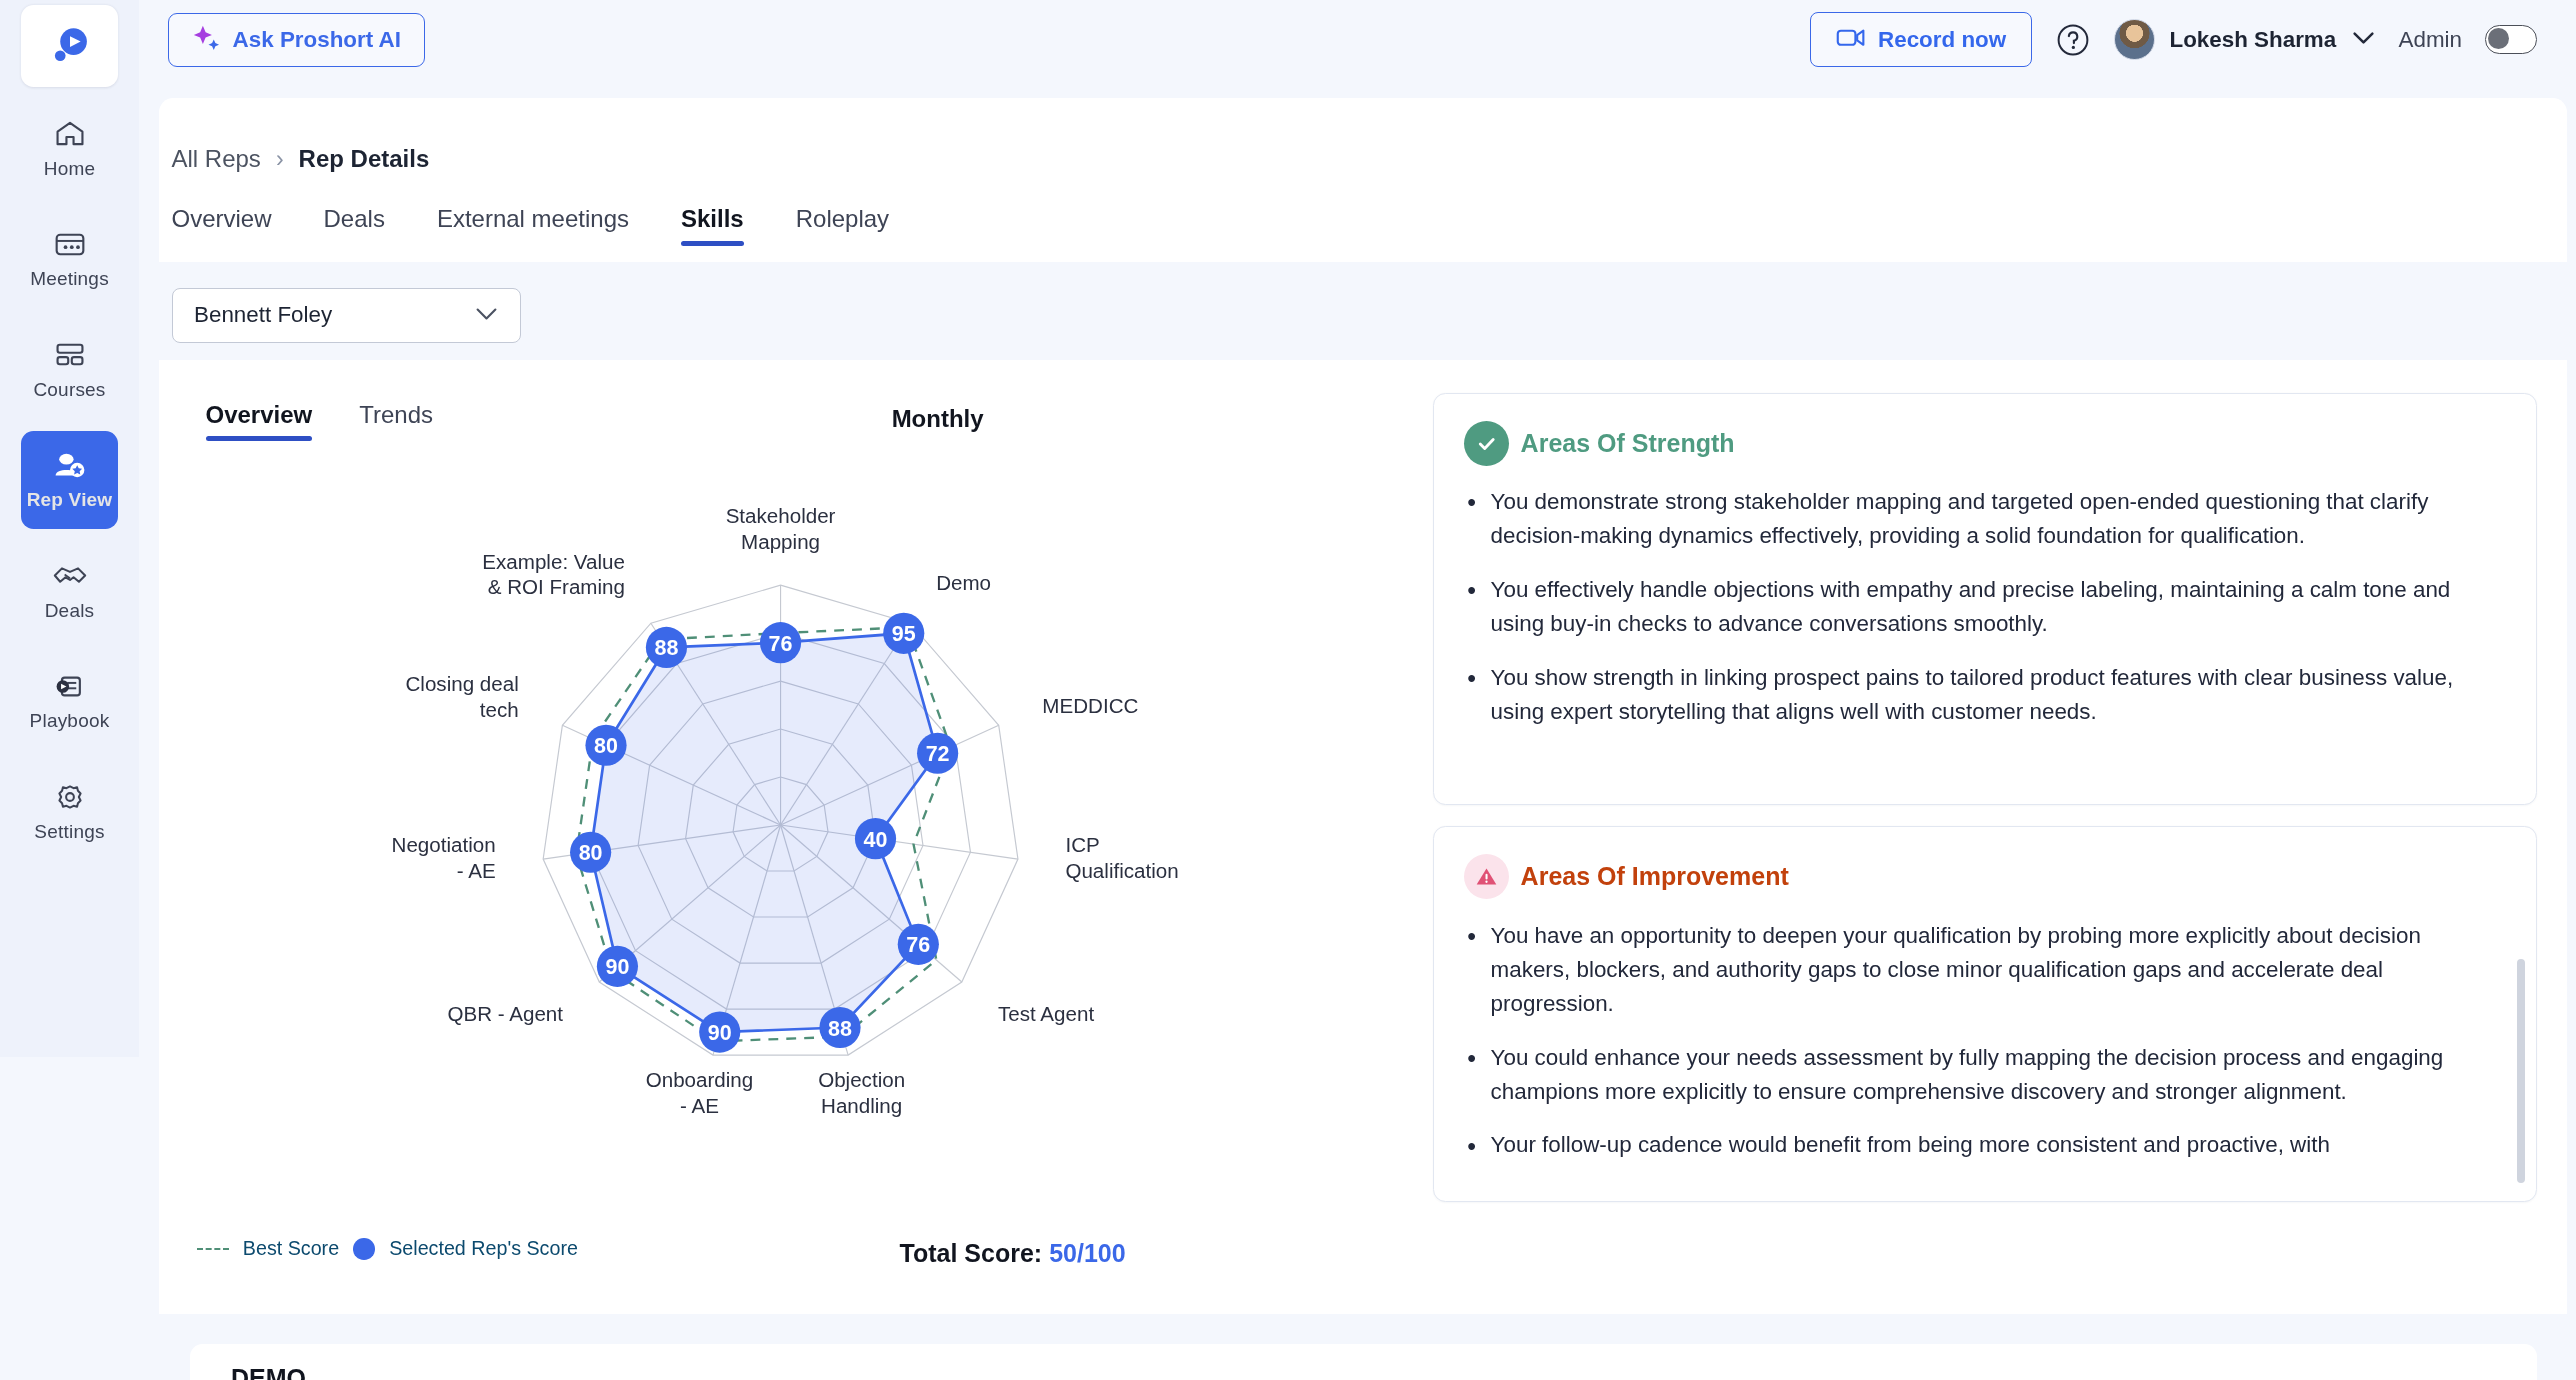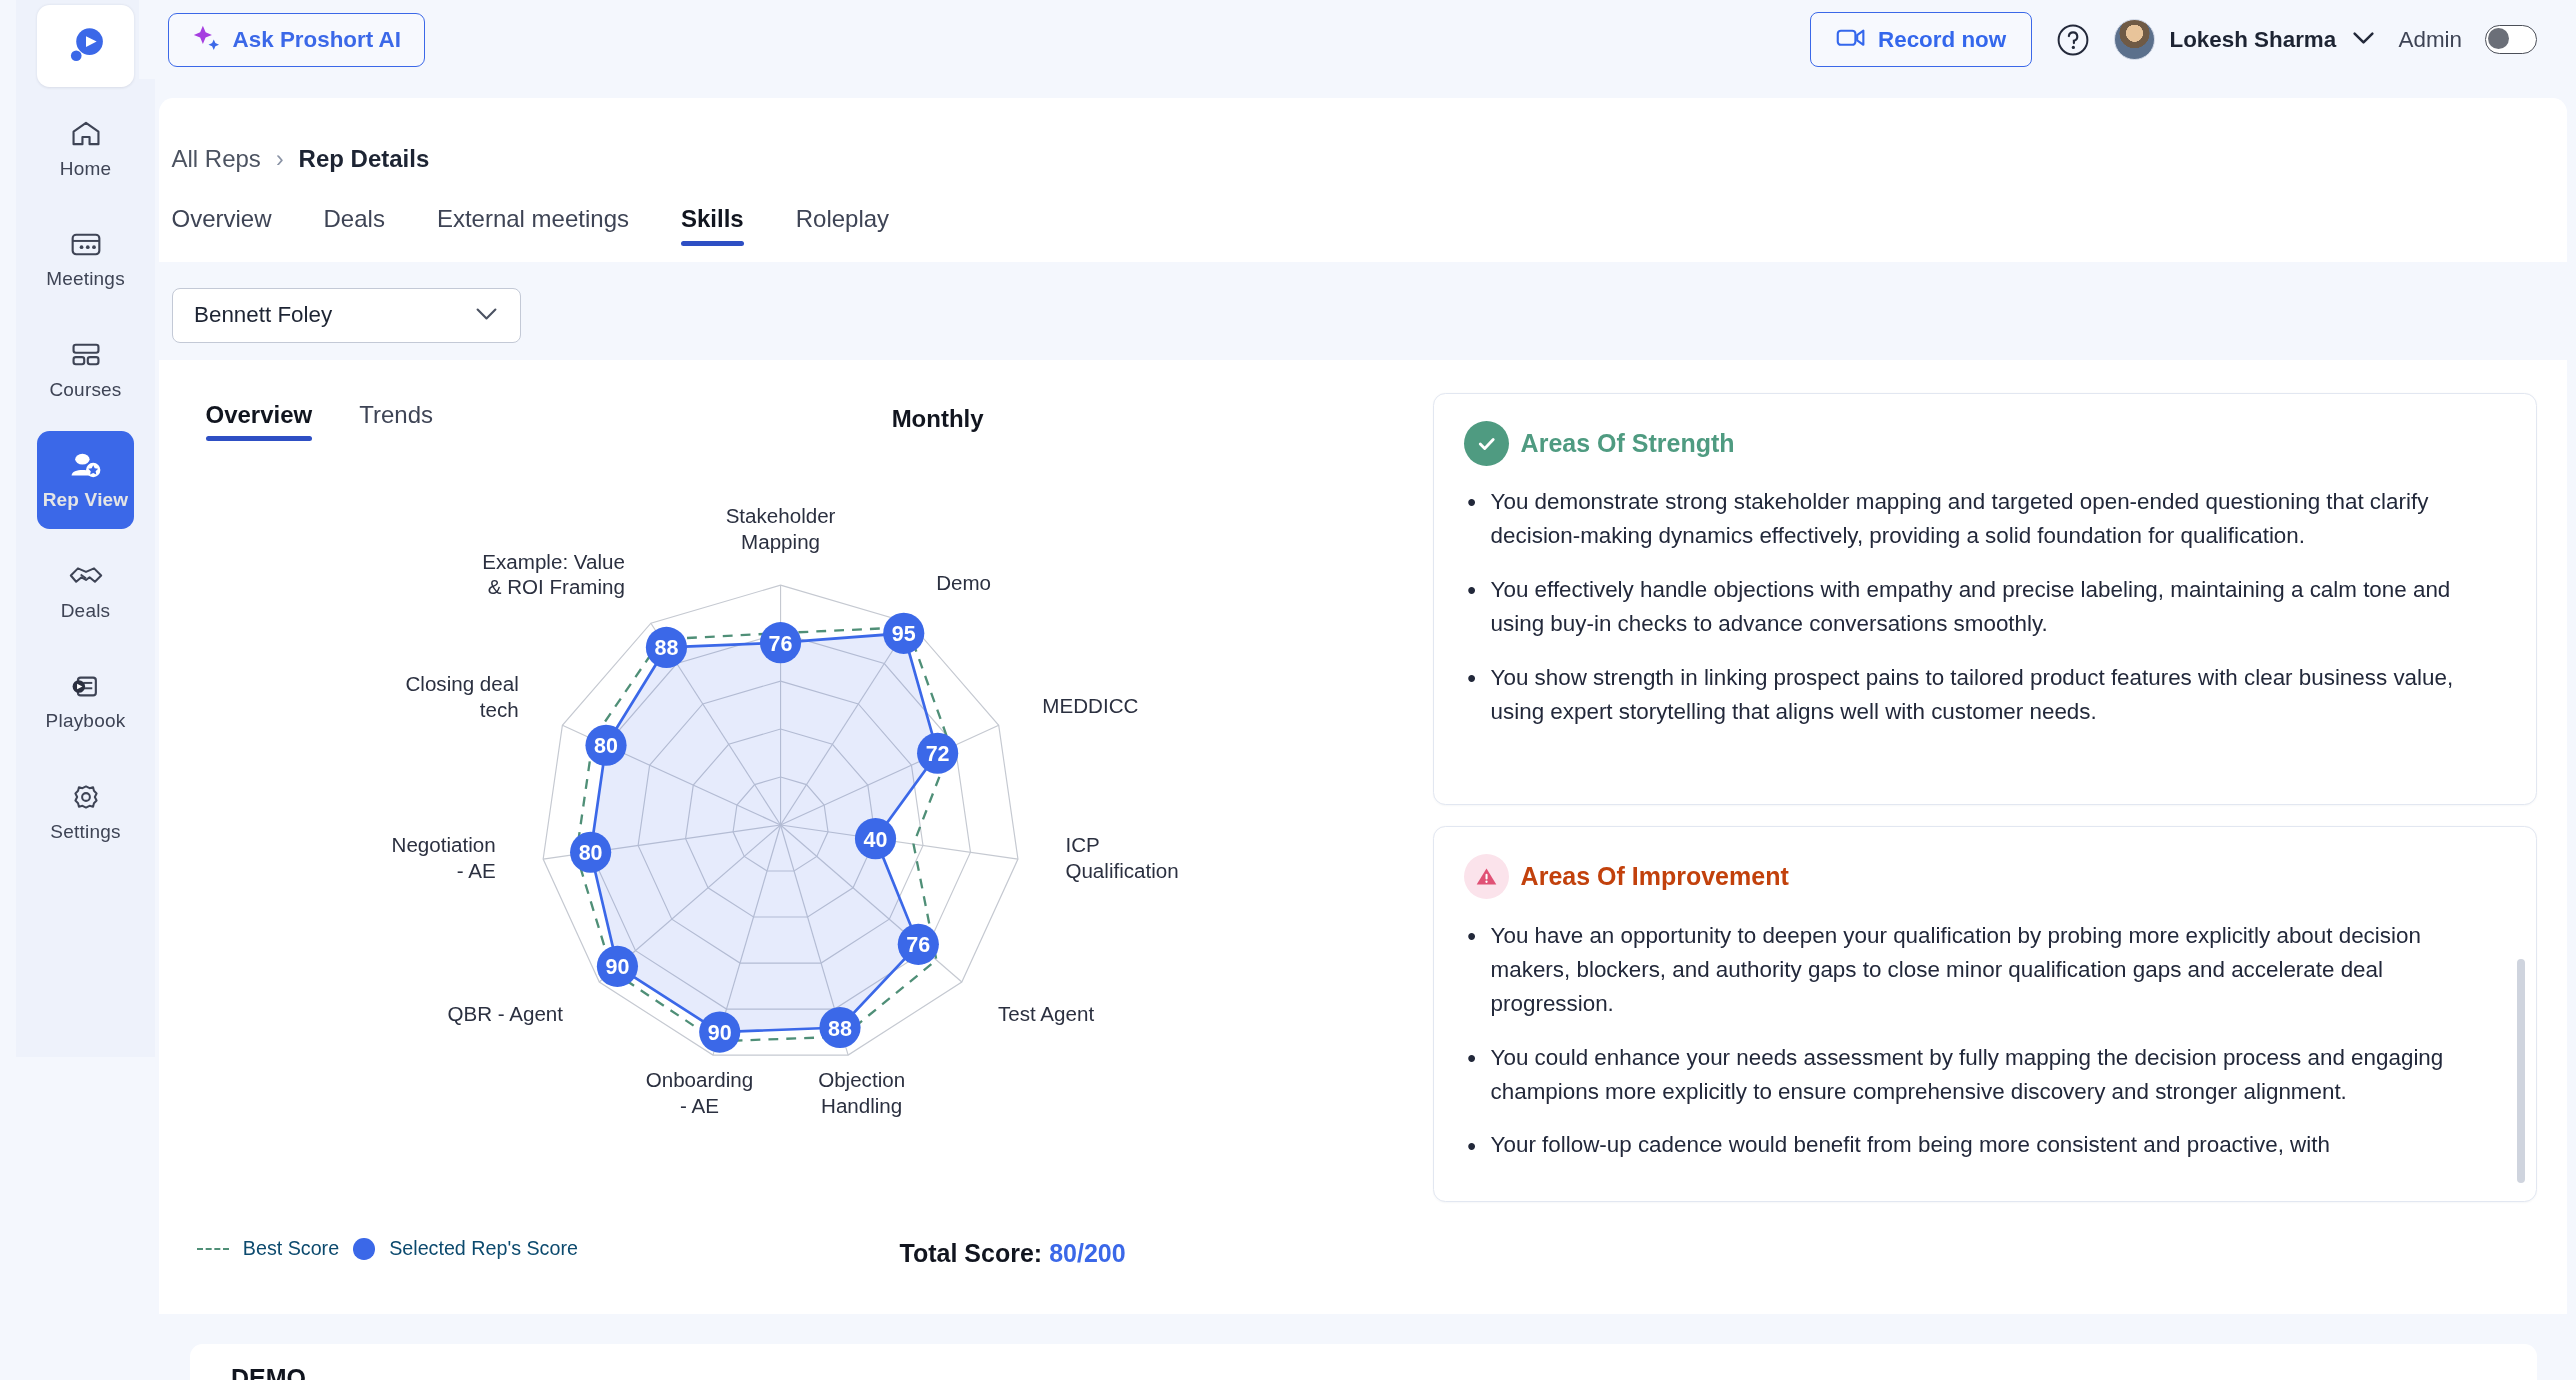--- a/index.html
+++ b/index.html
@@ -6,21 +6,21 @@
   html, body {
     width: 2576px; height: 1380px;
     background: #f4f7fd;
     font-family: "Liberation Sans", sans-serif;
     overflow: hidden;
   }
   body { position: relative; }
 
   
   #sidebar {
-    position: absolute; left: 16px; top: 0; width: 139px; height: 1057px;
+    position: absolute; left: 0; top: 0; width: 139px; height: 1057px;
     background: #eef2fb; display: flex; flex-direction: column; align-items: center;
   }
   #logo-tile {
     width: 97px; height: 82px; background: #ffffff; border-radius: 12.5px;
     margin-top: 5.4px; display: flex; align-items: center; justify-content: center;
     box-shadow: 0 0.9px 2.7px rgba(20,30,60,.10);
   }
   .nav-item {
     width: 97px; height: 98px; margin-top: 12.5px; border-radius: 12.5px;
     display: flex; flex-direction: column; align-items: center; justify-content: center;
@@ -397,21 +397,21 @@
 
       <div id="legend">
         <span class="legend-dash"></span>
         <span class="legend-text">Best Score</span>
         <span class="legend-dot"></span>
         <span class="legend-text">Selected Rep's Score</span>
       </div>
 
       <div id="total-score">
         <span>Total Score:</span>
-        <span id="total-score-value">80/200</span>
+        <span id="total-score-value">50/100</span>
       </div>
     </div>
 
     <div id="insights">
 
       <div class="insight-card" id="card-strength">
         <div class="card-head">
           <span class="badge-circle badge-strength">
             <svg width="25" height="25" viewBox="0 0 28 28">
                 <path d="M7 14.5 L12 19.5 L21.5 9.5" fill="none" stroke="#ffffff" stroke-width="3.2" stroke-linecap="round" stroke-linejoin="round"></path>

